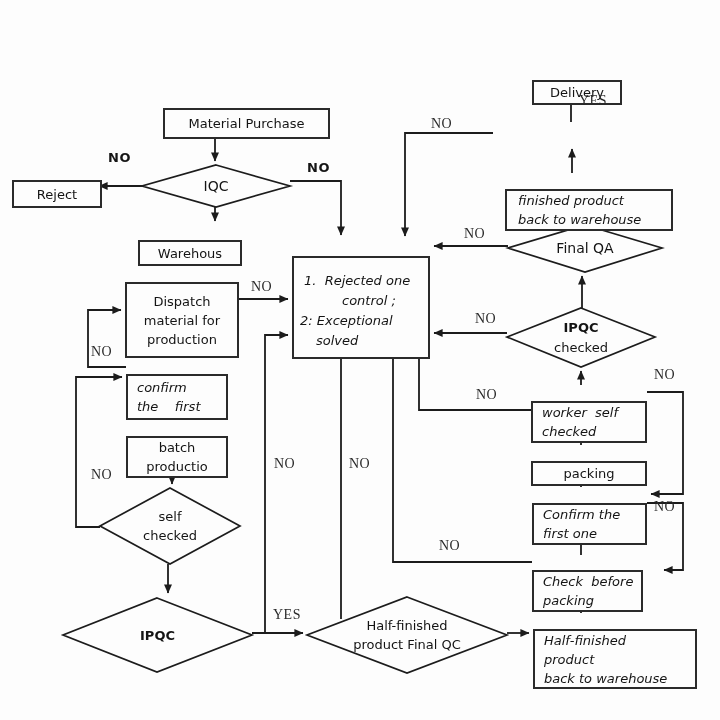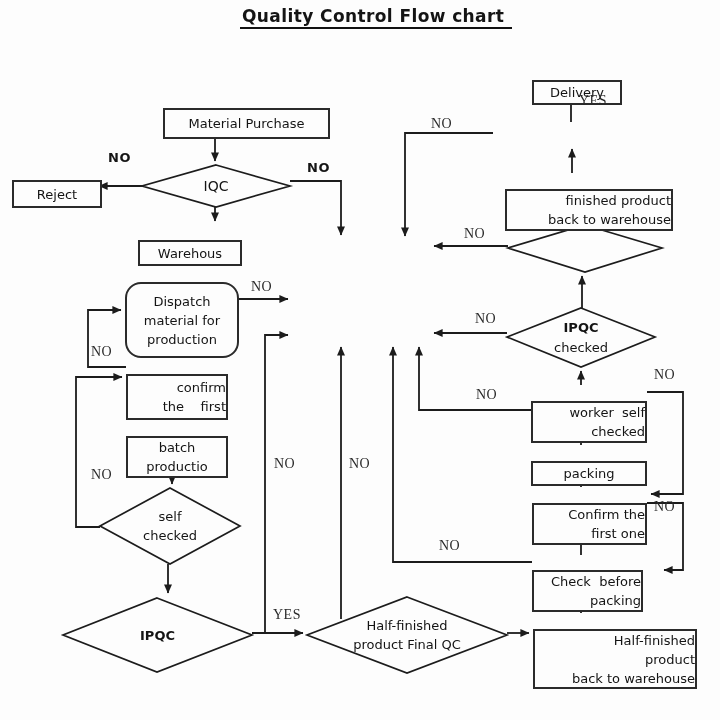--- a/index.html
+++ b/index.html
@@ -7,21 +7,21 @@
        font-family:"DejaVu Sans","Liberation Sans",sans-serif;color:#141414;overflow:hidden;}
   #stage{position:absolute;inset:0;width:720px;height:720px;}
   #connector-layer{position:absolute;left:0;top:0;z-index:1;}
   #connector-layer path.edge{fill:none;stroke:#1c1c1c;stroke-width:1.8;}
   #connector-layer polygon.diamond{fill:#fdfdfd;stroke:#1c1c1c;stroke-width:1.7;}
   .page-title{position:absolute;left:240px;top:6px;z-index:3;font-size:17px;font-weight:bold;
               letter-spacing:.4px;border-bottom:2px solid #111;padding:0 8px 1px 2px;white-space:pre;}
   .box{position:absolute;z-index:2;background:#fdfdfd;border:2px solid #2b2b2b;box-sizing:border-box;
        display:flex;flex-direction:column;justify-content:center;align-items:center;
        font-size:13px;line-height:19px;white-space:pre;margin-top:16px;}
-  .box.al{align-items:flex-end;}
+  .box.al{align-items:flex-start;font-style:italic;}
   .dtext{position:absolute;z-index:3;display:flex;flex-direction:column;justify-content:center;
          align-items:center;font-size:13px;line-height:19px;white-space:pre;pointer-events:none;}
   .ln{white-space:pre;}
   .b{font-weight:bold;}
   .edge-label{position:absolute;z-index:3;font-family:"Liberation Serif","DejaVu Serif",serif;
               font-size:14px;color:#2a2a2a;letter-spacing:.5px;white-space:pre;}
   .edge-label.sans{font-family:"DejaVu Sans","Liberation Sans",sans-serif;font-weight:bold;
                    font-size:13px;color:#161616;letter-spacing:.6px;}
   
   .central-box{justify-content:center;padding-top:6px;line-height:20px;}
@@ -76,50 +76,55 @@
     <path class="edge" d="M571,122 V92" marker-end="url(#ah)"></path>
     <path class="edge" d="M493,133 H405 V236" marker-end="url(#ah)"></path>
     <path class="edge" d="M508,246 H434" marker-end="url(#ah)"></path>
     <path class="edge" d="M507,333 H434" marker-end="url(#ah)"></path>
     <path class="edge" d="M531,410 H419 V347" marker-end="url(#ah)"></path>
     <path class="edge" d="M532,562 H393 V347" marker-end="url(#ah)"></path>
     <path class="edge" d="M647,392 H683 V494 H651" marker-end="url(#ah)"></path>
     <path class="edge" d="M647,503 H683 V570 H664" marker-end="url(#ah)"></path>
   </svg>
 
-  <div class="page-title">Quality Control Flow chart</div>
 
   <div class="box" style="left:163px;top:92px;width:167px;height:31px;">
     <div class="ln">Material Purchase</div>
   </div>
 
   <div class="box" style="left:12px;top:164px;width:90px;height:28px;">
     <div class="ln">Reject</div>
   </div>
 
   <div class="box" style="left:138px;top:224px;width:104px;height:26px;">
     <div class="ln">Warehous</div>
   </div>
 
-  <div class="box" style="left:125px;top:266px;width:114px;height:76px;border-radius:16px;">
+  <div class="box" style="left:125px;top:266px;width:114px;height:76px;">
     <div class="ln">Dispatch</div>
     <div class="ln">material for</div>
     <div class="ln">production</div>
   </div>
 
   <div class="box al" style="left:126px;top:358px;width:102px;height:46px;padding-left:9px;">
     <div class="ln">confirm</div>
     <div class="ln">the    first</div>
   </div>
 
   <div class="box" style="left:126px;top:420px;width:102px;height:42px;">
     <div class="ln">batch</div>
     <div class="ln">productio</div>
   </div>
 
+  <div class="box al central-box" style="left:292px;top:240px;width:138px;height:103px;">
+    <div class="ln i1">1.  Rejected one</div>
+    <div class="ln i2">control ;</div>
+    <div class="ln i3">2: Exceptional</div>
+    <div class="ln i4">solved</div>
+  </div>
 
   <div class="box" style="left:532px;top:64px;width:90px;height:25px;">
     <div class="ln">Delivery</div>
   </div>
 
 
   <div class="box al" style="left:505px;top:173px;width:168px;height:42px;padding-left:11px;">
     <div class="ln">finished product</div>
     <div class="ln">back to warehouse</div>
   </div>
@@ -155,20 +160,23 @@
 
   <div class="dtext" style="left:100px;top:488px;width:140px;height:76px;">
     <div class="ln">self</div>
     <div class="ln">checked</div>
   </div>
 
   <div class="dtext" style="left:63px;top:598px;width:189px;height:74px;line-height:21px;">
     <div class="ln b">IPQC</div>
   </div>
 
+  <div class="dtext" style="left:508px;top:225px;width:154px;height:47px;font-size:14px;">
+    <div class="ln">Final QA</div>
+  </div>
 
   <div class="dtext" style="left:507px;top:308px;width:148px;height:59px;line-height:20px;">
     <div class="ln b">IPQC</div>
     <div class="ln">checked</div>
   </div>
 
   <div class="dtext" style="left:307px;top:599px;width:200px;height:72px;">
     <div class="ln">Half-finished</div>
     <div class="ln">product Final QC</div>
   </div>

